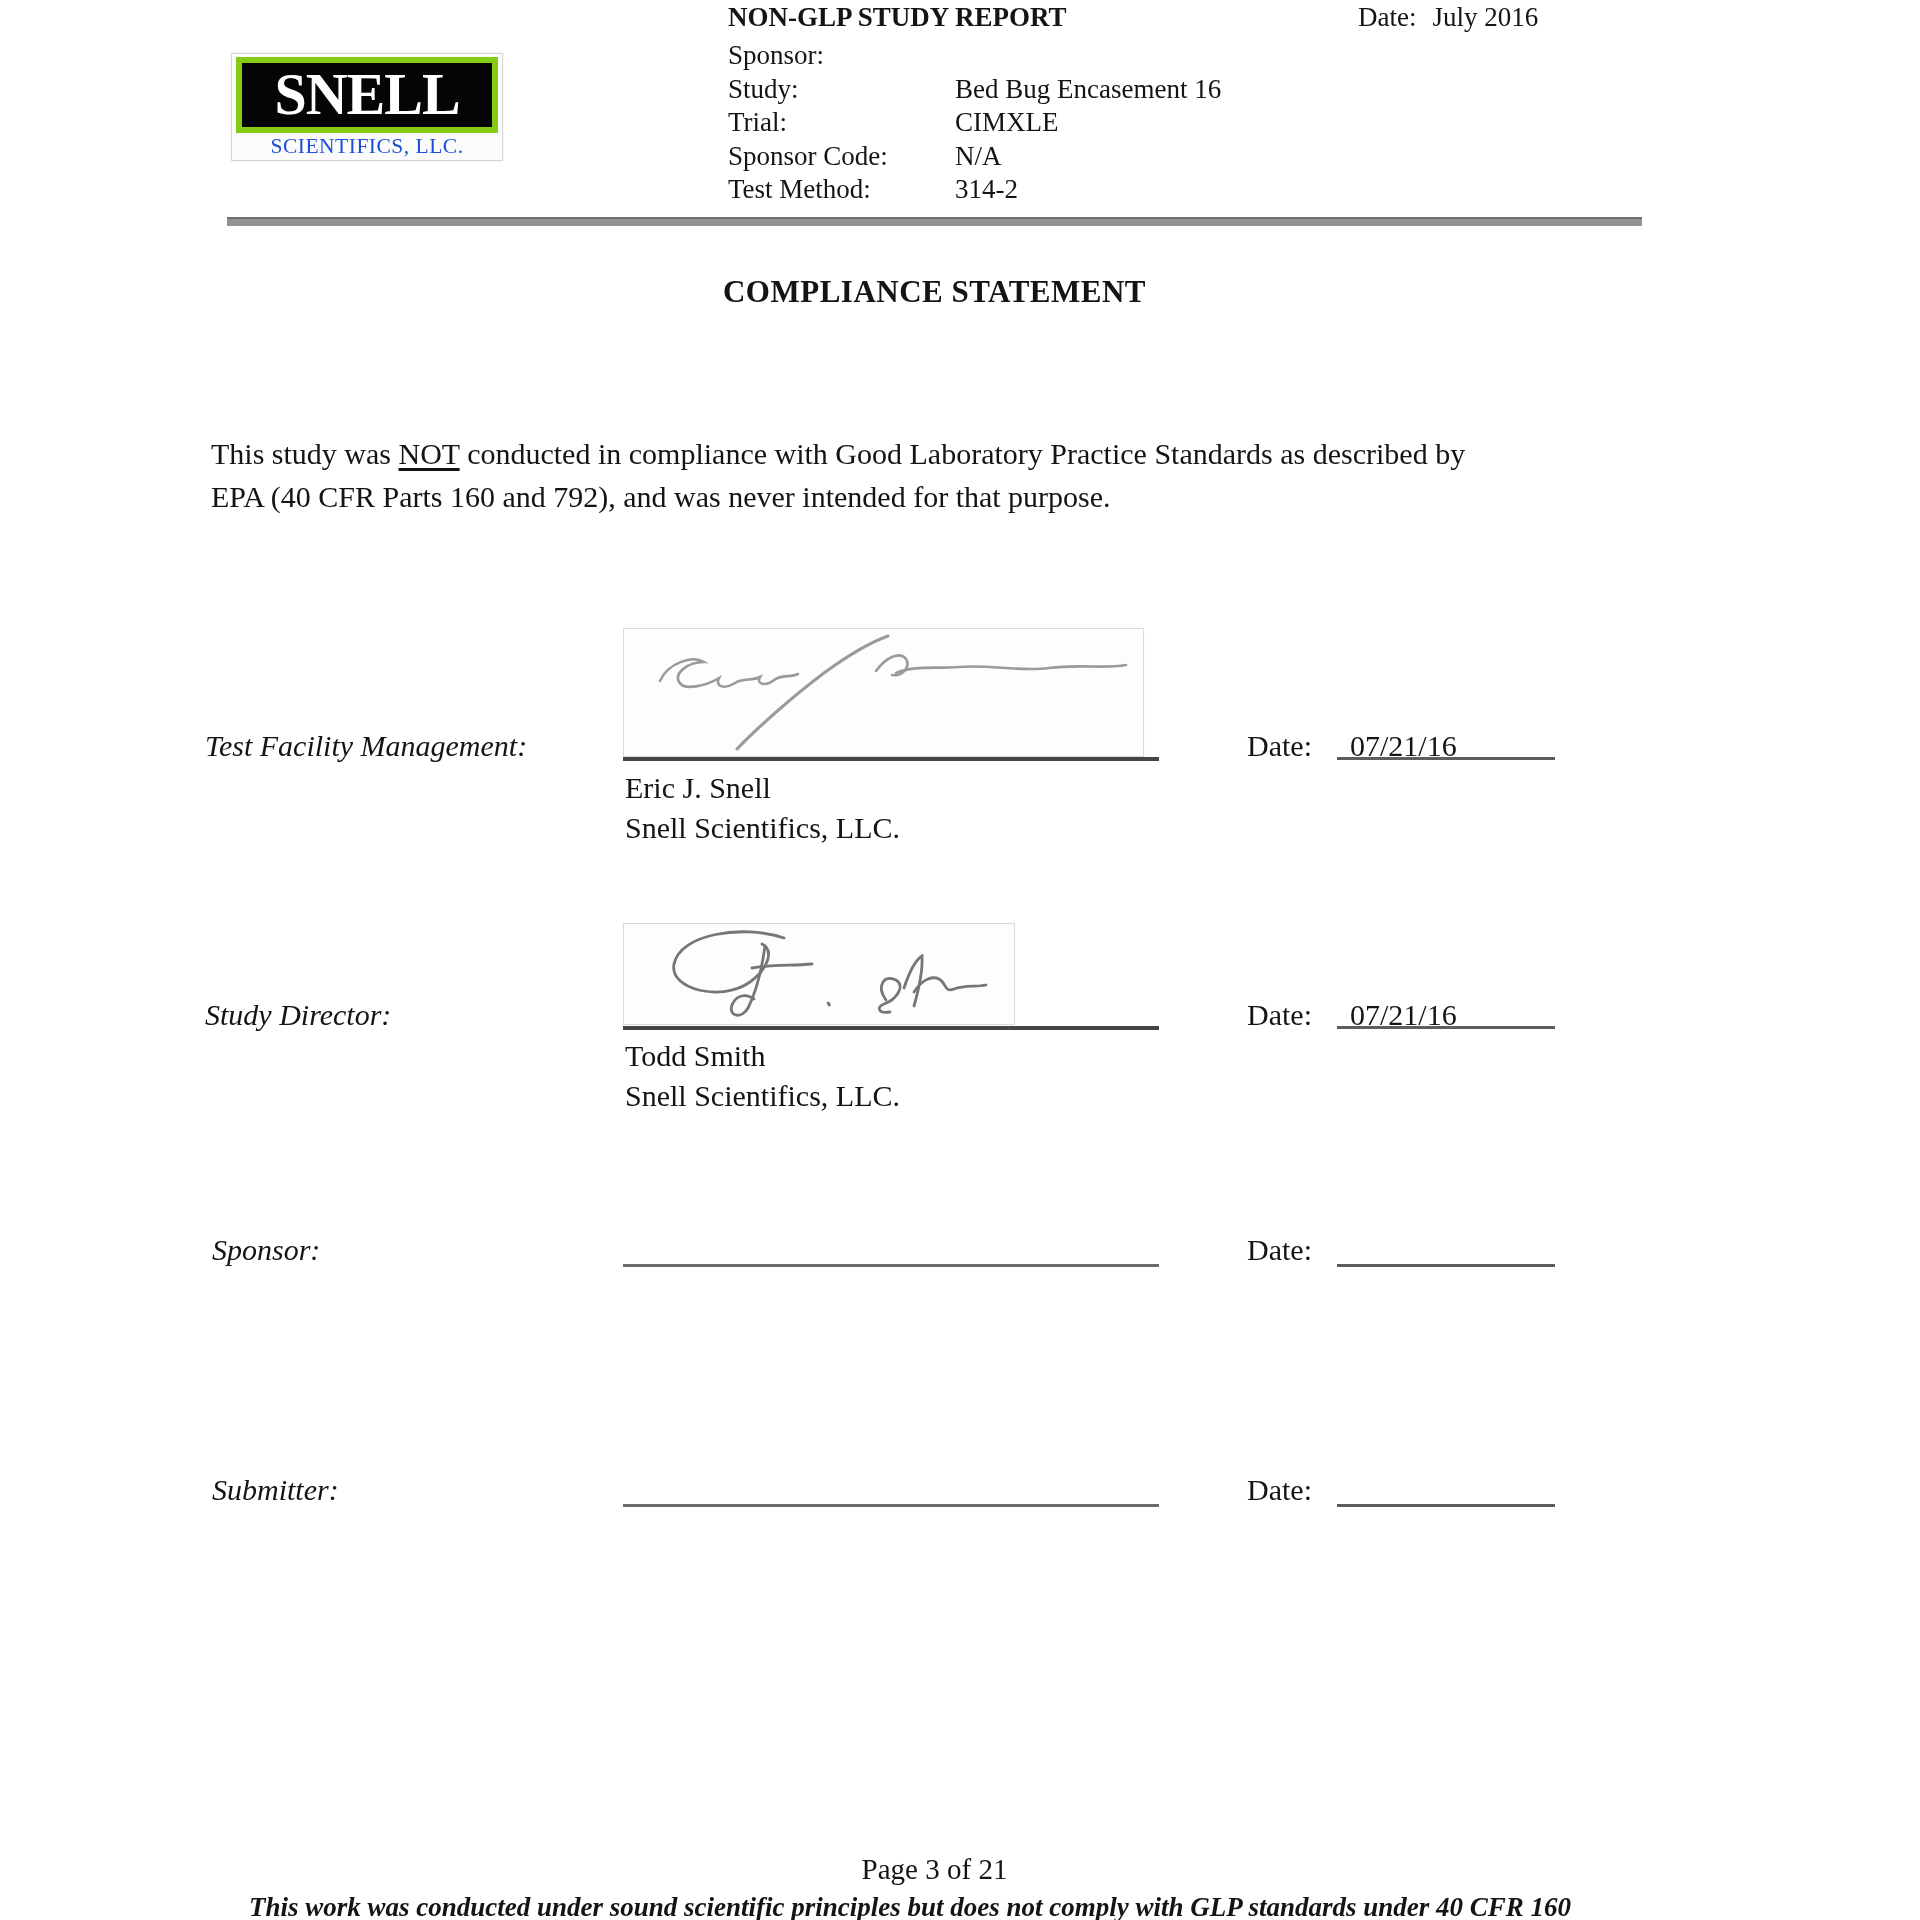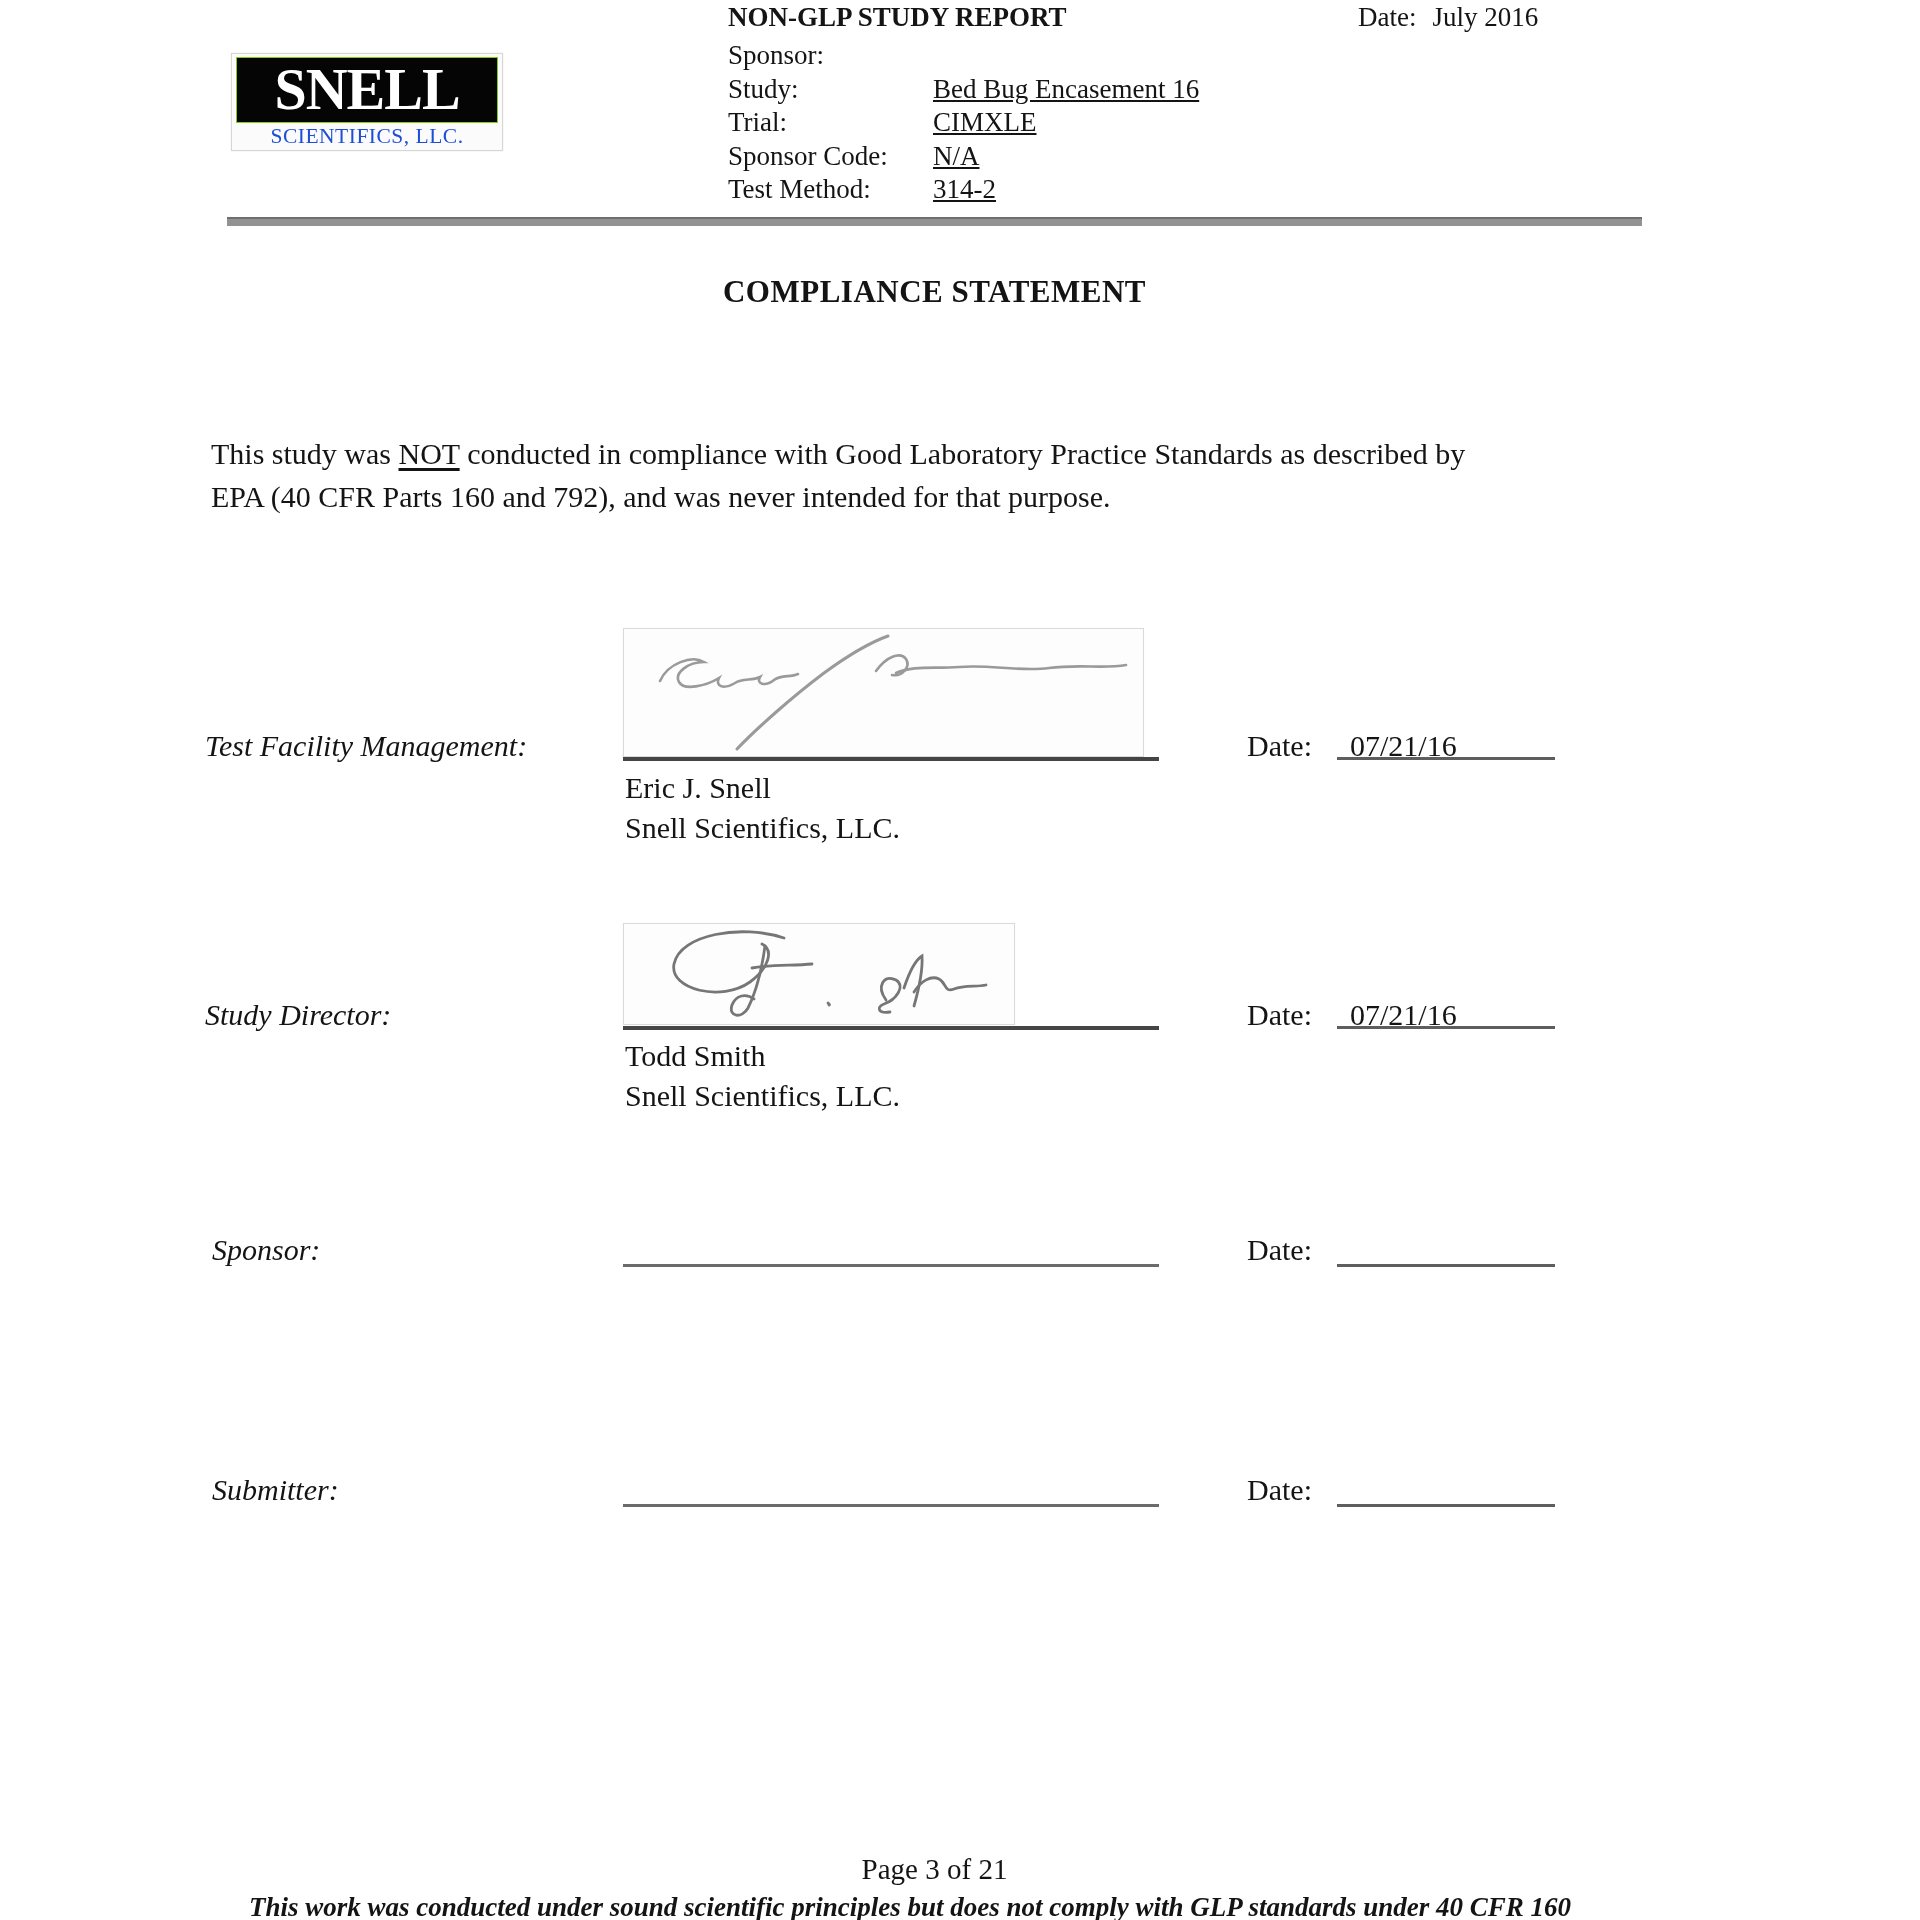--- a/index.html
+++ b/index.html
@@ -16,36 +16,36 @@
   .logo-wrap{
     left:231px;top:53px;width:262px;
     border:1px solid #d6d6d6;
     background:#fbfbfb;
     padding:3px 4px 2px 4px;
     box-shadow:0 0 2px rgba(0,0,0,.08);
   }
   .logo-black{
     background:#050505;height:64px;
     display:flex;align-items:center;justify-content:center;
-    border:1px solid #84cc16;
+    border:6px solid #84cc16;
   }
   .logo-black span{
     color:#ffffff;font-size:58px;font-weight:700;
     letter-spacing:-1px;line-height:1;transform:scaleY(1.02);
   }
   .logo-sub{
     text-align:center;font-size:21.5px;color:#1d4ed8;
     letter-spacing:0.5px;line-height:24px;padding-top:1px;
     white-space:nowrap;
   }
   .hdr-title{left:728px;top:2px;font-size:27px;font-weight:700;white-space:nowrap;}
   .hdr-date{left:1358px;top:2px;font-size:27px;white-space:nowrap;display:flex;gap:16px;}
   .hdr-row{font-size:27px;white-space:nowrap;}
   .hdr-label{left:728px;}
-  .hdr-value{left:933px;text-decoration:underline;}
+  .hdr-value{left:955px;}
   .r1{top:40px;} .r2{top:74px;} .r3{top:107px;} .r4{top:141px;} .r5{top:174px;}
   .rule{
     left:227px;top:217px;width:1415px;height:7px;
     background:#929292;border-top:2px solid #6f6f6f;
   }
   
   .doc-title{
     left:227px;top:274px;width:1415px;text-align:center;
     font-size:31px;font-weight:700;letter-spacing:0.5px;white-space:nowrap;
   }

